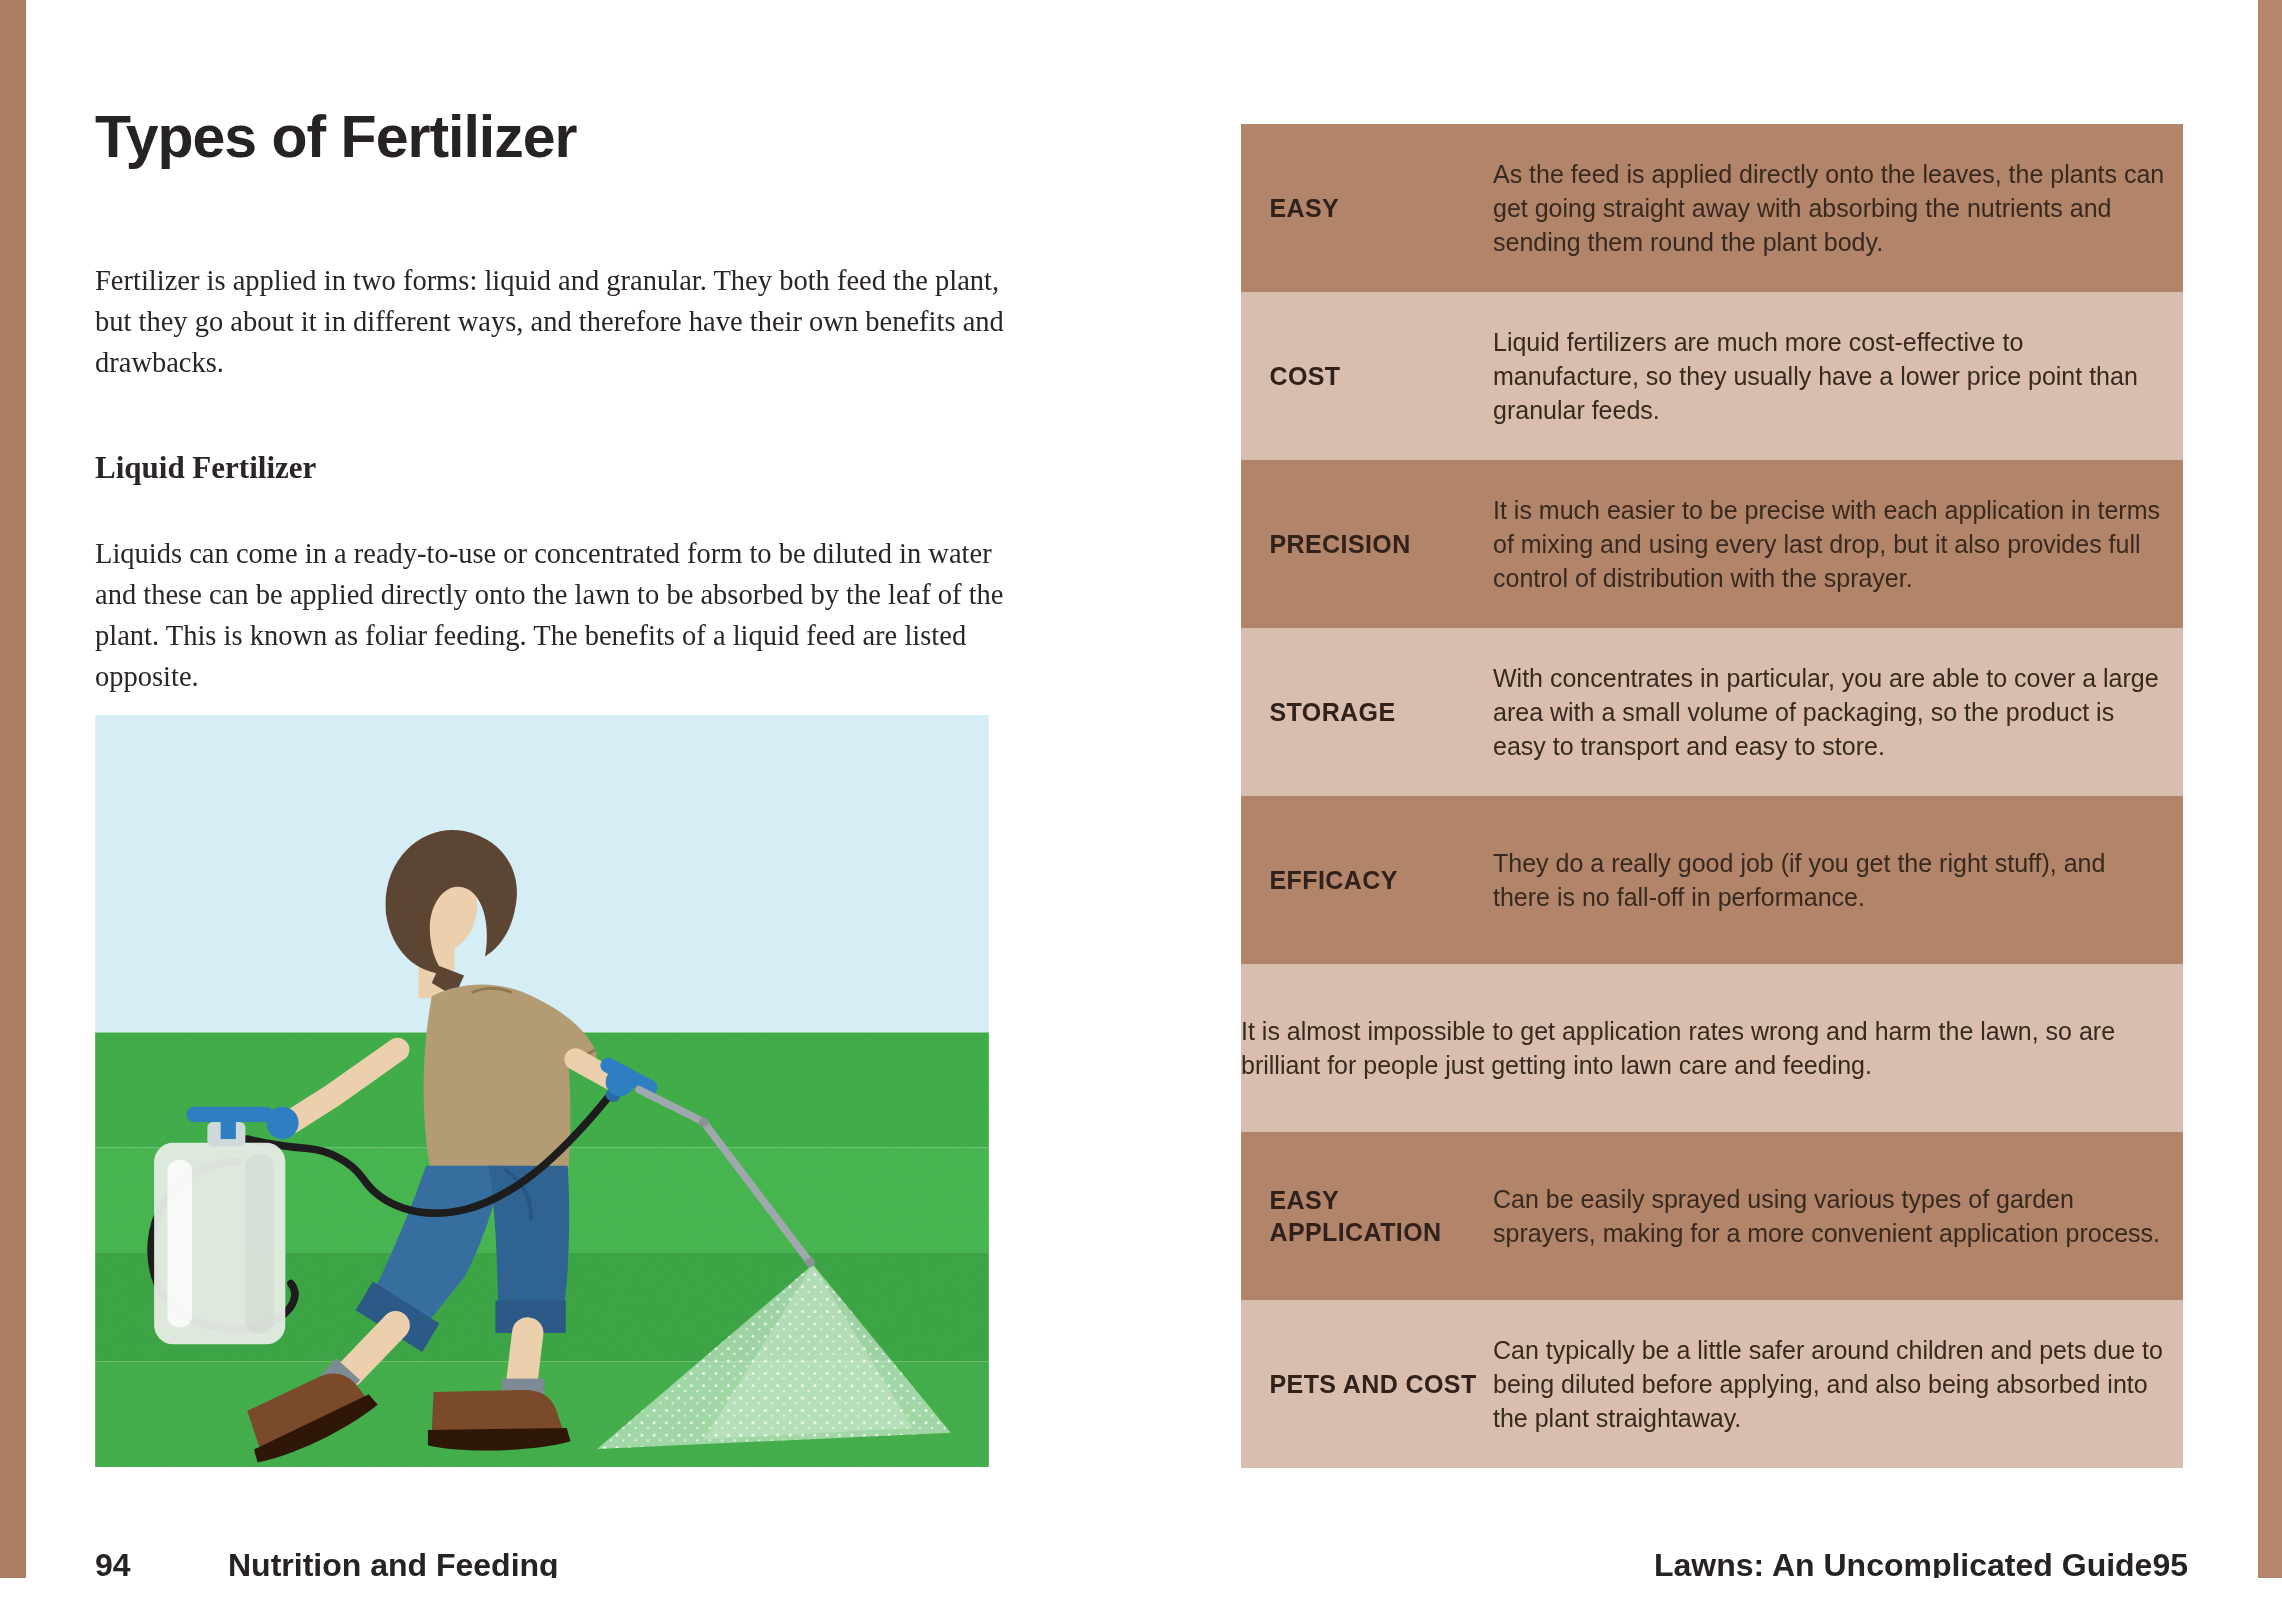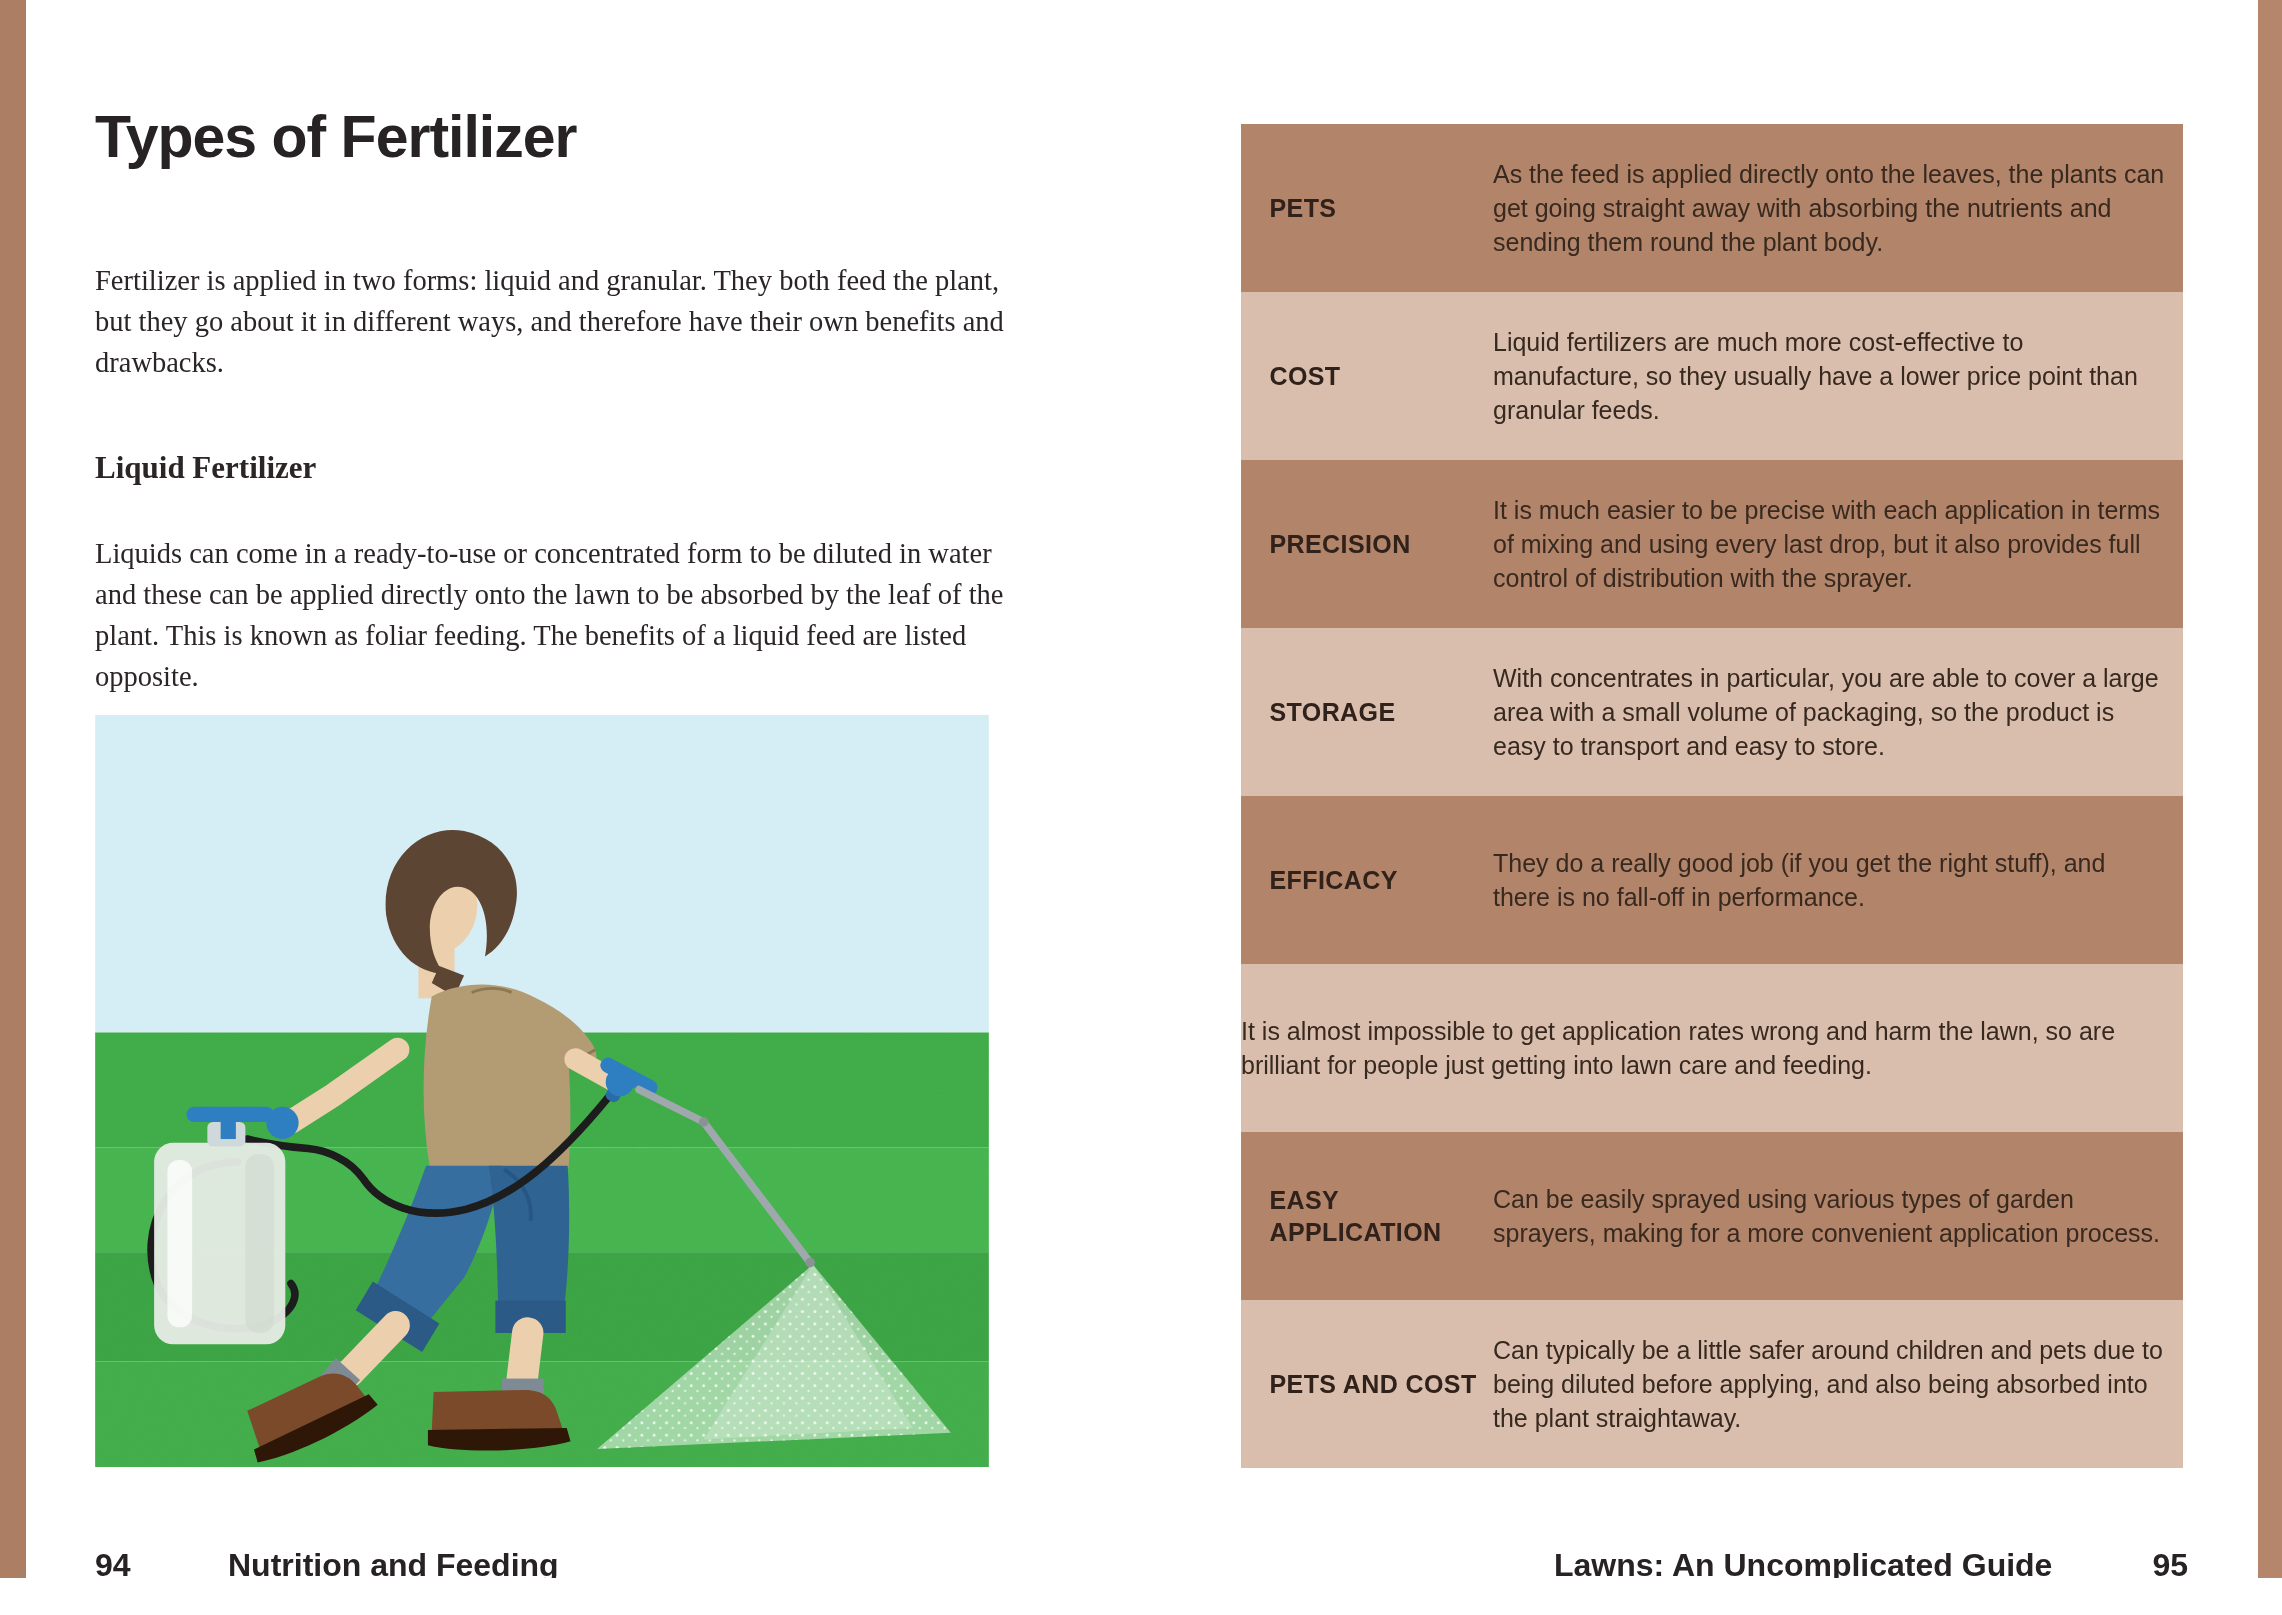--- a/index.html
+++ b/index.html
@@ -65,21 +65,21 @@
   }
 
   
   .footer-text{
     position:absolute;top:1547px;
     font-size:32px;font-weight:bold;
     color:var(--text-dark,#272223);
   }
   #footer-left-number{left:95px;}
   #footer-left-chapter{left:228px;}
-  #footer-right{right:95px;display:flex;gap:100px;align-items:baseline;}
+  #footer-right{right:95px;display:flex;align-items:baseline;}
 </style>
 </head>
 <body>
 
 <div id="spread">
 
   <div class="edge" id="edge-left"></div>
   <div class="edge" id="edge-right"></div>
 
   <h1 id="page-title">Types of Fertilizer</h1>
@@ -175,21 +175,21 @@
       </g>
       <circle cx="552" cy="386" r="15" fill="#2e7fc2"></circle>
       <polyline points="572,394 640,428 752,576" fill="none" stroke="#9fa8ac" stroke-width="8" stroke-linecap="round"></polyline>
       <circle cx="640" cy="428" r="5" fill="#8a9296"></circle>
       <circle cx="752" cy="576" r="5" fill="#8a9296"></circle>
     </svg>
   </div>
 
   <div id="benefits-table">
     <div class="t-row">
-      <div class="t-label">PETS</div>
+      <div class="t-label">EASY</div>
       <div class="t-text">As the feed is applied directly onto the leaves, the plants can get going straight away with absorbing the nutrients and sending them round the plant body.</div>
     </div>
     <div class="t-row">
       <div class="t-label">COST</div>
       <div class="t-text">Liquid fertilizers are much more cost-effective to manufacture, so they usually have a lower price point than granular feeds.</div>
     </div>
     <div class="t-row">
       <div class="t-label">PRECISION</div>
       <div class="t-text">It is much easier to be precise with each application in terms of mixing and using every last drop, but it also provides full control of distribution with the sprayer.</div>
     </div>

